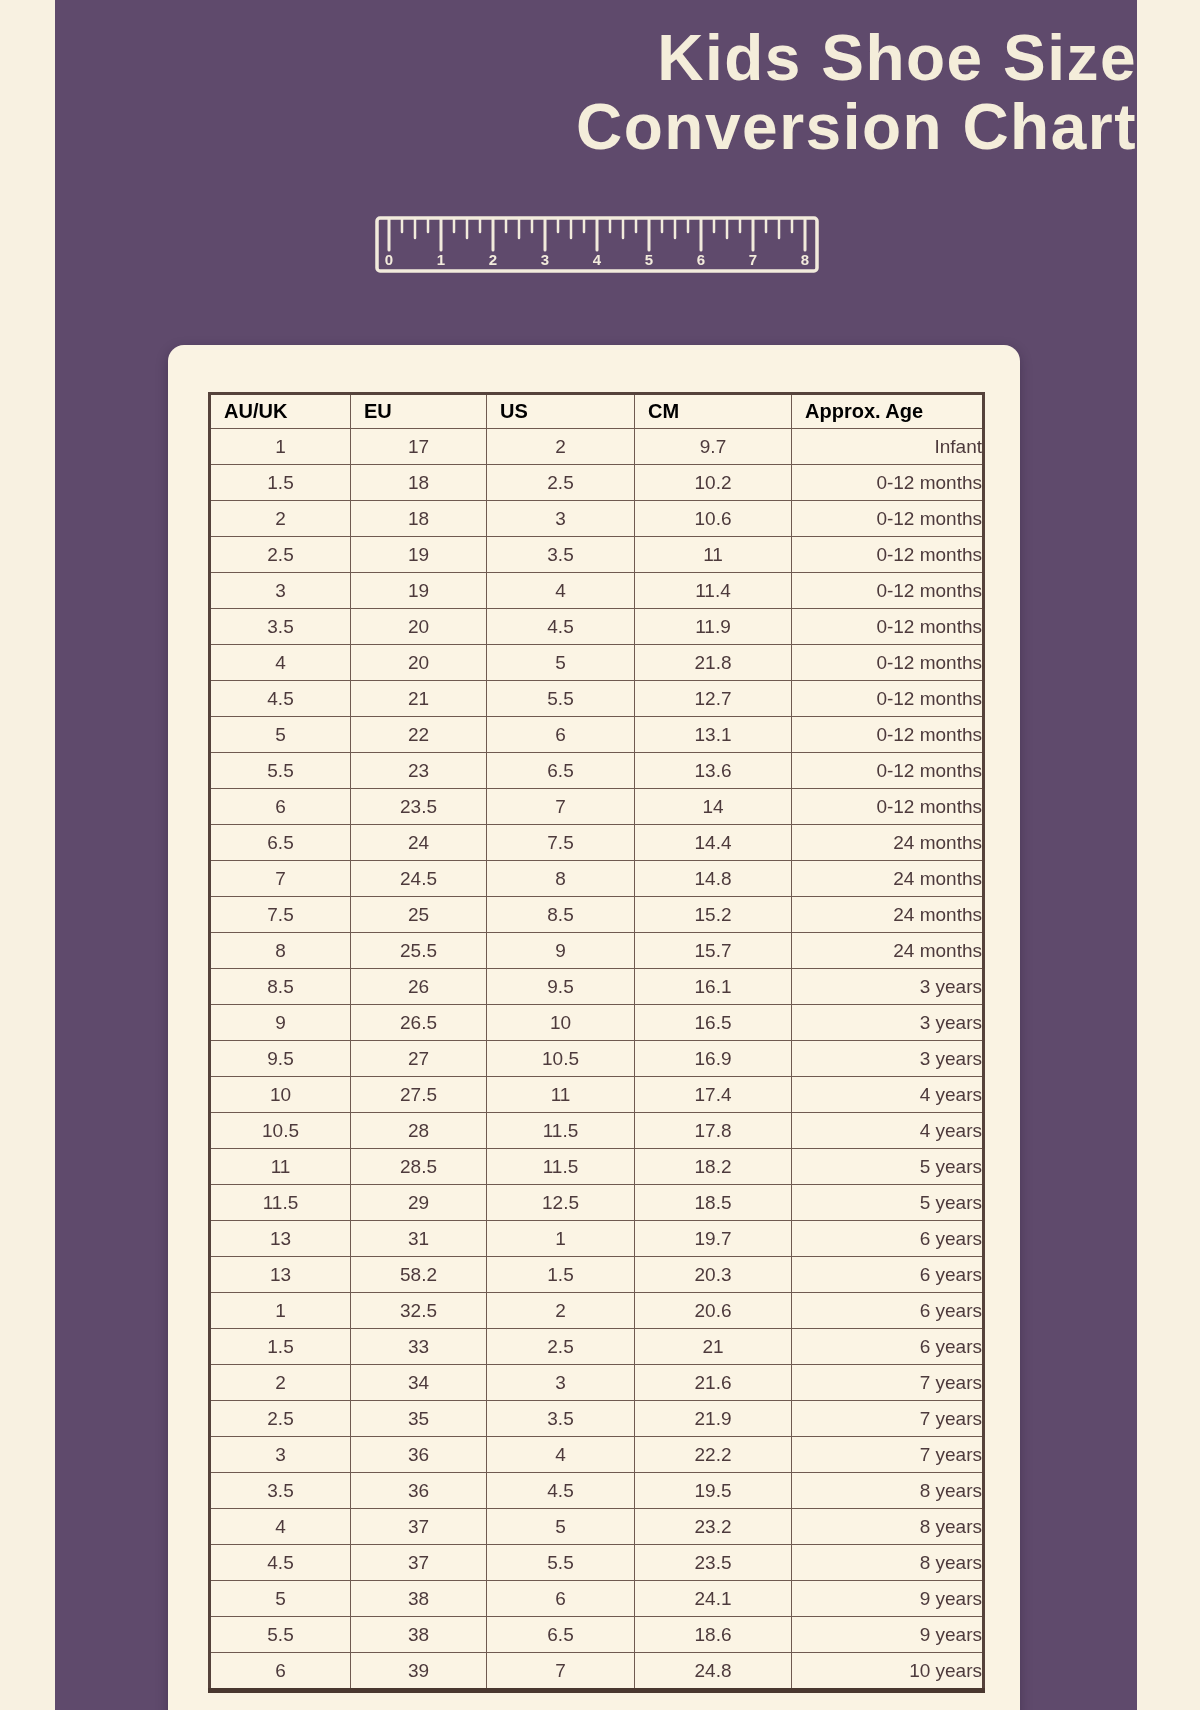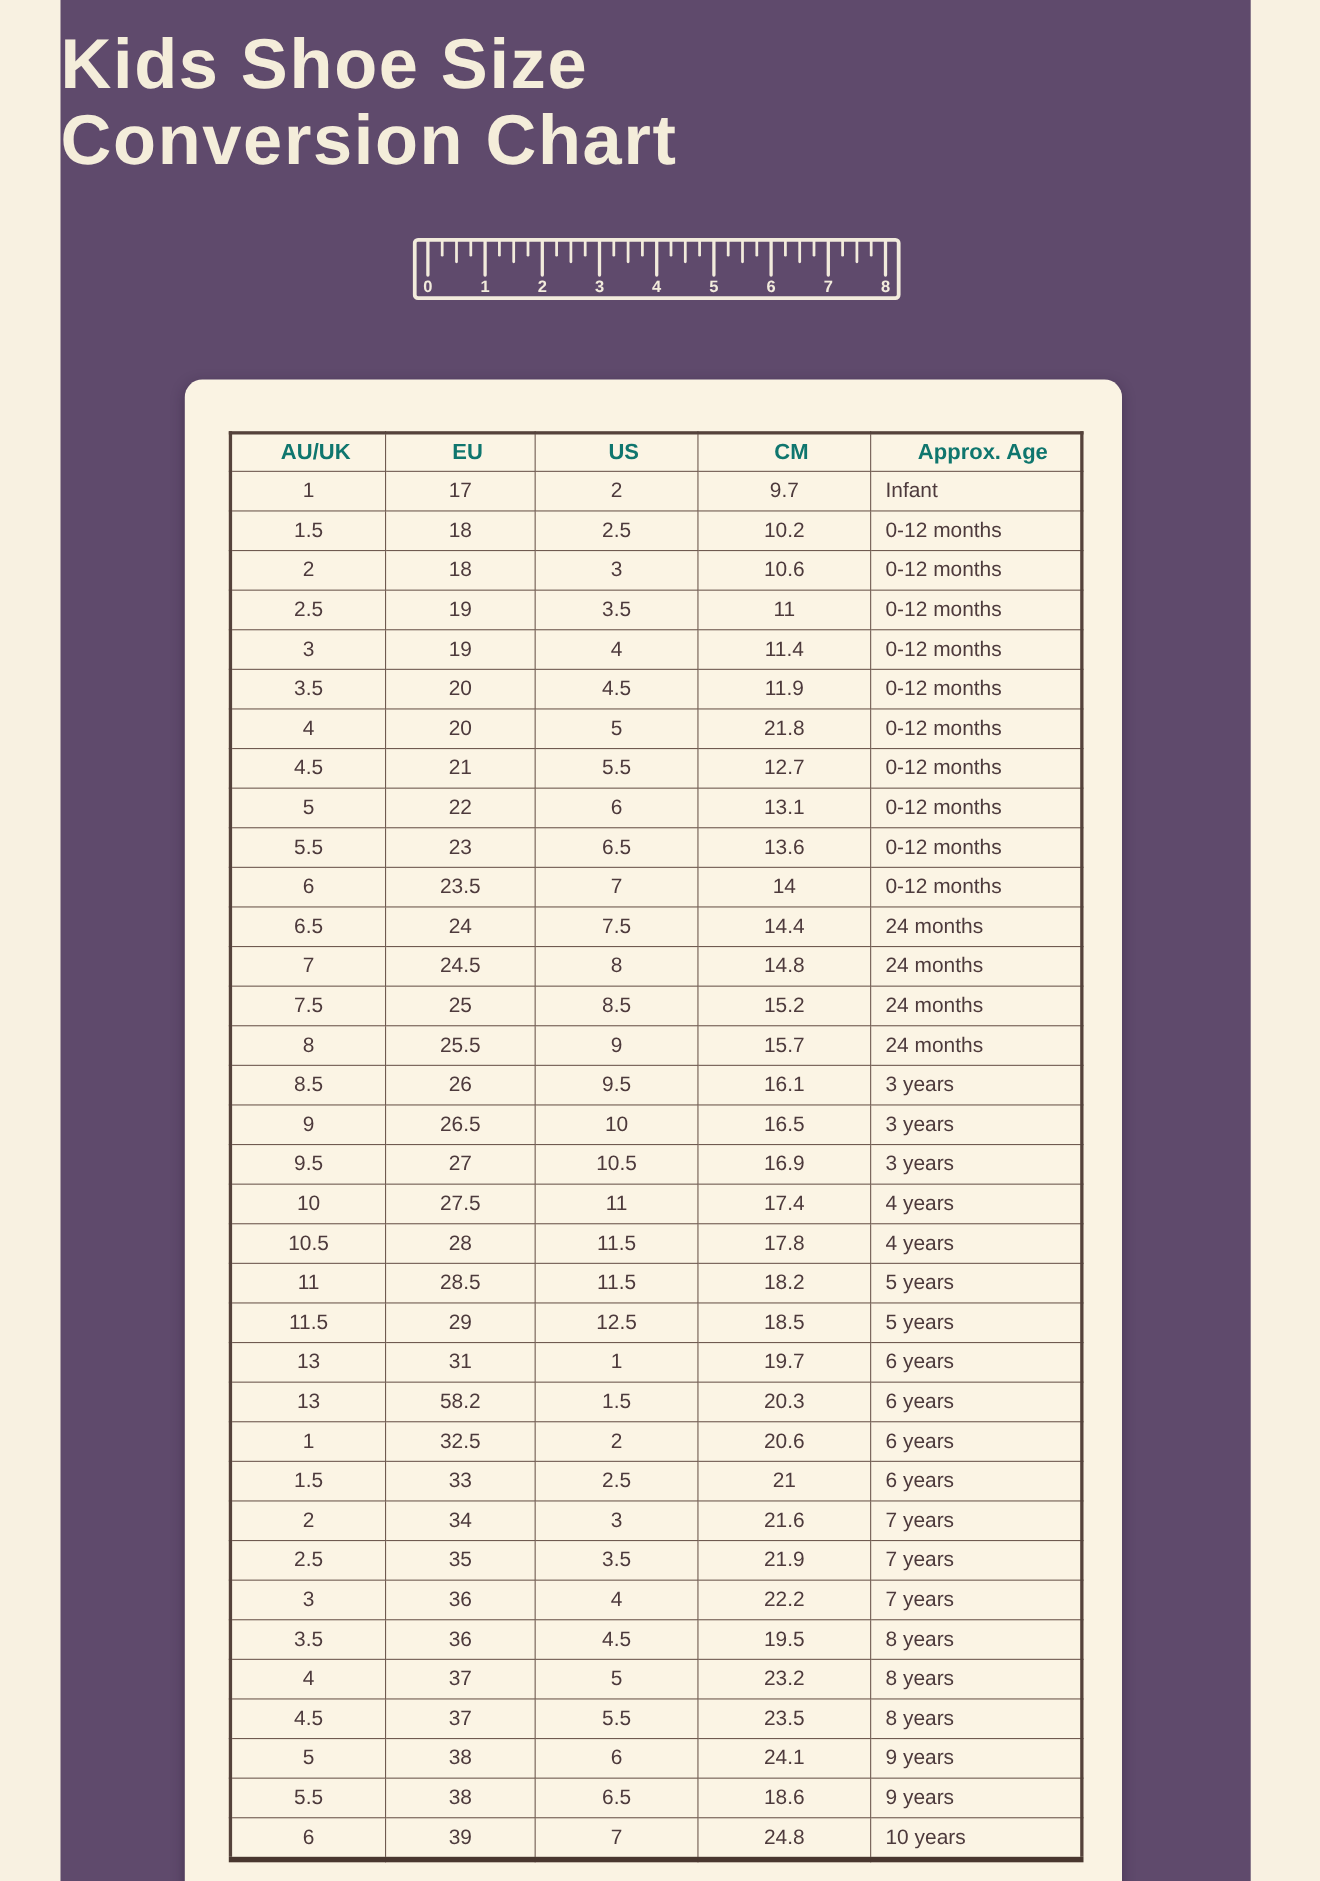--- a/index.html
+++ b/index.html
@@ -12,21 +12,21 @@
   }
   .purple-panel {
     position: absolute;
     left: 55px; top: 0;
     width: 1082px; height: 1710px;
     background: #5f4a6c;
   }
   .title {
     margin: 0;
     padding-top: 24px;
-    text-align: left;
+    text-align: right;
     font-size: 64px;
     font-weight: bold;
     letter-spacing: 1.5px;
     line-height: 1.08;
     color: #f4edda;
   }
   .ruler {
     position: absolute;
     left: 320px; top: 216px;
     width: 444px; height: 58px;
@@ -44,36 +44,36 @@
     width: 774px;
     border-collapse: collapse;
     table-layout: fixed;
     border: 3px solid #55423b;
     border-bottom: 5px solid #49372f;
     background: #fbf4e4;
   }
   table.conv th {
     height: 33px;
     border: 1.5px solid #6f5a50;
-    text-align: center;
+    text-align: left;
     padding: 0 0 0 13px;
     font-size: 20px;
     font-weight: bold;
-    color: #0f766e;
+    color: #000000;
   }
   table.conv td {
     height: 35px;
     border: 1.5px solid #6f5a50;
     text-align: center;
     padding: 0;
     font-size: 19px;
     color: #4d3a3c;
   }
   table.conv td.age {
-    text-align: left;
+    text-align: right;
     padding-left: 13px;
   }
 </style>
 </head>
 <body>
 
 <div class="purple-panel">
   <h1 class="title"><span>Kids Shoe Size</span><br><span>Conversion Chart</span></h1>
   <svg class="ruler" id="ruler-svg" viewBox="0 0 444 58">
       <rect x="2" y="2" width="440" height="53" rx="3" fill="none" stroke="#f2ebdc" stroke-width="3.5"></rect>

